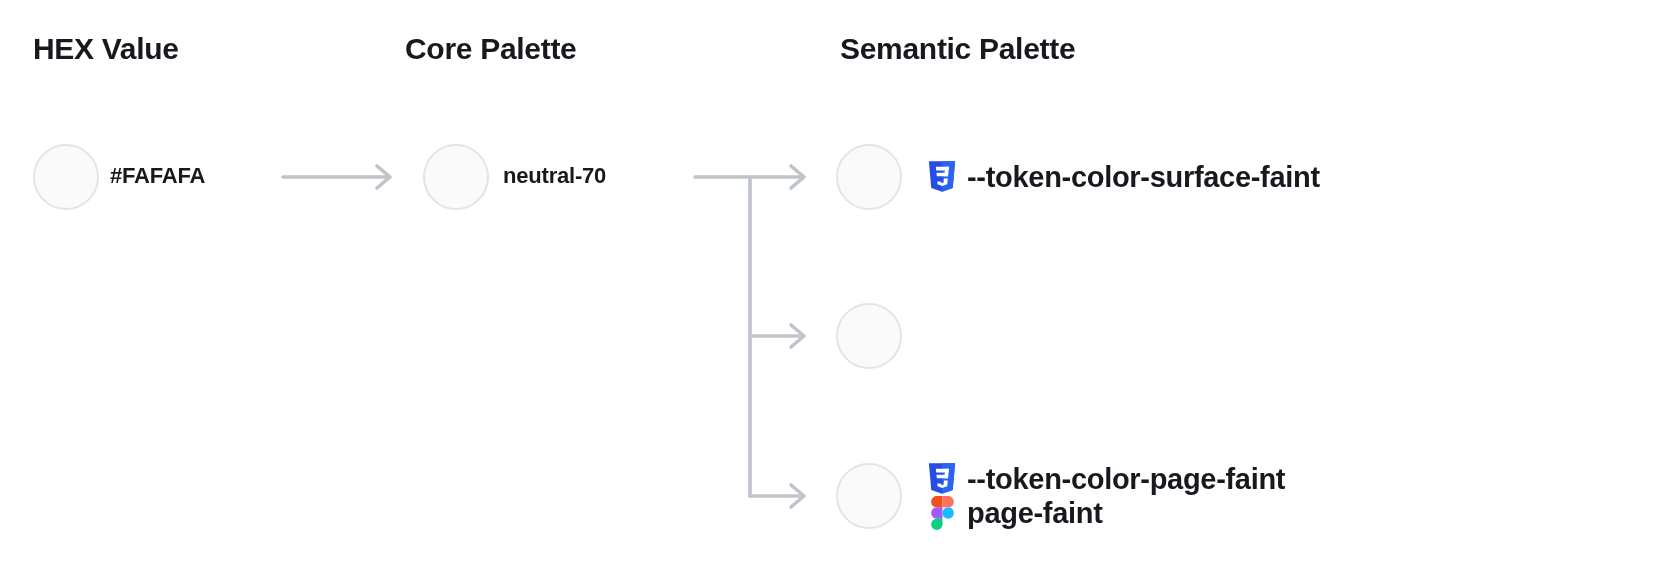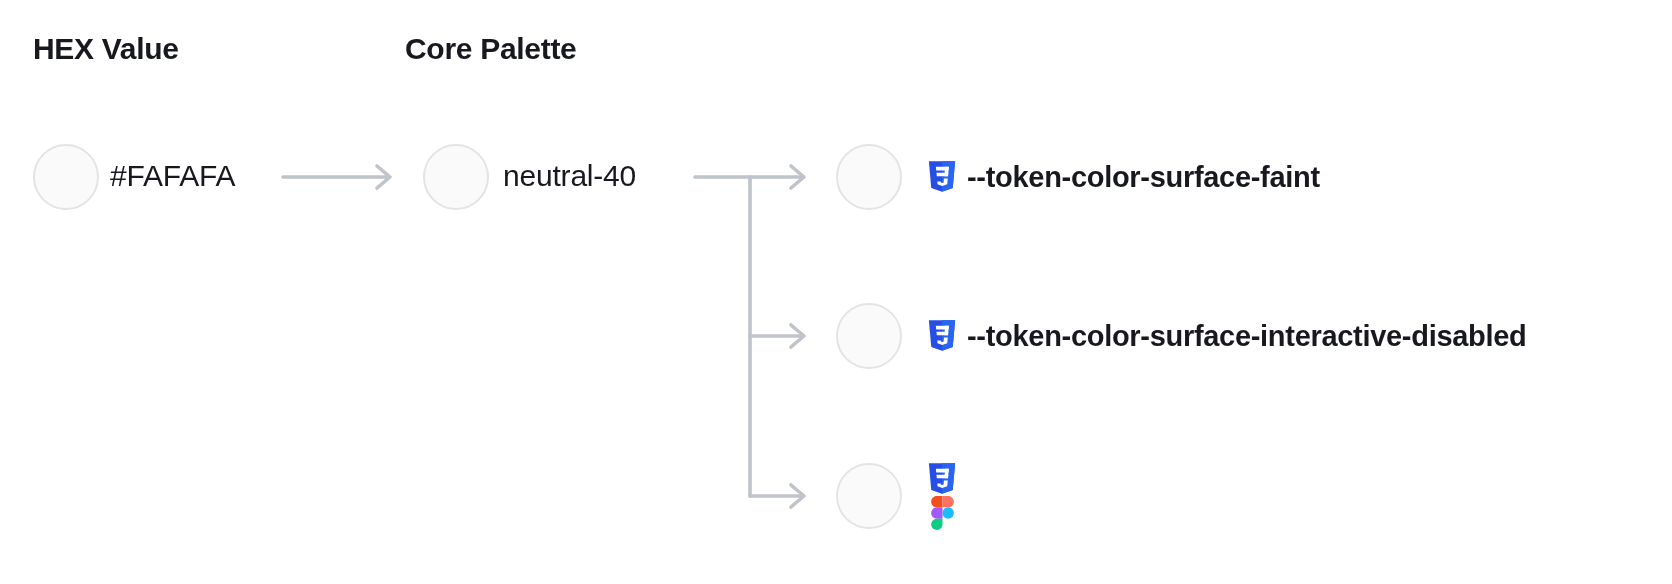--- a/index.html
+++ b/index.html
@@ -25,22 +25,22 @@
     width: 66px;
     height: 66px;
     border-radius: 50%;
     box-sizing: border-box;
     background: var(--swatch-fill, #FAFAFA);
     border: 2px solid var(--swatch-border, #E3E4E8);
   }
   .value-label {
     position: absolute;
     transform: translateY(-52%);
-    font-size: 30px;
-    font-weight: 400;
+    font-size: 22px;
+    font-weight: 700;
     letter-spacing: -0.2px;
     white-space: nowrap;
   }
   .conn { position: absolute; }
   .conn path, .conn line, .conn polyline {
     fill: none;
     stroke: var(--connector, #BFC3CA);
     stroke-width: 3.6;
     stroke-linecap: round;
     stroke-linejoin: round;
@@ -79,31 +79,32 @@
   .fg-blue   { fill: var(--figma-blue, #1ABCFE); }
   .fg-green  { fill: var(--figma-green, #0ACF83); }
 </style>
 </head>
 <body>
 
 <div class="canvas">
 
   <div class="heading" style="left:33px">HEX Value</div>
   <div class="heading" style="left:405px">Core Palette</div>
+  <div class="heading" style="left:840px">Semantic Palette</div>
 
   <div class="swatch" style="left:33px; top:144px"></div>
   <div class="value-label" style="left:110px; top:177px">#FAFAFA</div>
 
   <svg class="conn" style="left:280px; top:157px" width="120" height="40" viewBox="0 0 120 40">
     <line x1="3" y1="20" x2="107" y2="20"></line>
     <polyline points="97,9 110,20 97,31"></polyline>
   </svg>
 
   <div class="swatch" style="left:423px; top:144px"></div>
-  <div class="value-label" style="left:503px; top:177px">neutral-40</div>
+  <div class="value-label" style="left:503px; top:177px">neutral-70</div>
 
   <svg class="conn" style="left:693px; top:155px" width="125" height="370" viewBox="0 0 125 370">
     <path d="M2 22 H57 V341"></path>
     <line x1="57" y1="22" x2="108" y2="22"></line>
     <polyline points="98,11 111,22 98,33"></polyline>
     <line x1="57" y1="181" x2="108" y2="181"></line>
     <polyline points="98,170 111,181 98,192"></polyline>
     <line x1="57" y1="341" x2="108" y2="341"></line>
     <polyline points="98,330 111,341 98,352"></polyline>
   </svg>
@@ -124,58 +125,45 @@
             <polygon points="10.4,19.6 22.6,19.6 22,26.4 16.2,28.4 10.9,26.4 10.6,23.2 14.6,23.2 14.7,24.3 16.2,24.8 17.9,24.2 18.2,19.6"></polygon>
             <polygon points="19.6,6.4 23.8,6.4 22.9,17.2 18.7,17.2"></polygon>
           </g>
         </svg>
       </span>
       <span>--token-color-surface-faint</span>
     </div>
   </div>
 
   <div class="token-block" style="top:336px">
-    <div class="token-line">
-      <span class="icon-slot">
-        <svg width="28" height="32" viewBox="0 0 32 36" aria-hidden="true">
-          <path class="css-dark" d="M1 0h30l-2.73 30.6L16 34.8 3.73 30.6Z"></path>
-          <path class="css-light" d="M16 0h15l-2.73 30.6L16 34.8Z"></path>
-          <g class="css-glyph">
-            <polygon points="9,6.4 23.8,6.4 23.4,10.6 9.4,10.6"></polygon>
-            <polygon points="9.7,13 23.2,13 22.8,17.2 10.1,17.2"></polygon>
-            <polygon points="10.4,19.6 22.6,19.6 22,26.4 16.2,28.4 10.9,26.4 10.6,23.2 14.6,23.2 14.7,24.3 16.2,24.8 17.9,24.2 18.2,19.6"></polygon>
-            <polygon points="19.6,6.4 23.8,6.4 22.9,17.2 18.7,17.2"></polygon>
-          </g>
-        </svg>
-      </span>
-      <span>--token-color-surface-interactive-disabled</span>
-    </div>
   </div>
 
   <div class="token-block" style="top:496px">
     <div class="token-line">
       <span class="icon-slot">
         <svg width="28" height="32" viewBox="0 0 32 36" aria-hidden="true">
           <path class="css-dark" d="M1 0h30l-2.73 30.6L16 34.8 3.73 30.6Z"></path>
           <path class="css-light" d="M16 0h15l-2.73 30.6L16 34.8Z"></path>
           <g class="css-glyph">
             <polygon points="9,6.4 23.8,6.4 23.4,10.6 9.4,10.6"></polygon>
             <polygon points="9.7,13 23.2,13 22.8,17.2 10.1,17.2"></polygon>
             <polygon points="10.4,19.6 22.6,19.6 22,26.4 16.2,28.4 10.9,26.4 10.6,23.2 14.6,23.2 14.7,24.3 16.2,24.8 17.9,24.2 18.2,19.6"></polygon>
             <polygon points="19.6,6.4 23.8,6.4 22.9,17.2 18.7,17.2"></polygon>
           </g>
         </svg>
       </span>
+      <span>--token-color-page-faint</span>
     </div>
     <div class="token-line">
       <span class="icon-slot">
         <svg width="23" height="34" viewBox="0 0 38 57" aria-hidden="true">
           <path class="fg-orange" d="M19 0H9.5C4.25 0 0 4.25 0 9.5S4.25 19 9.5 19H19V0z"></path>
           <path class="fg-salmon" d="M19 0h9.5C33.75 0 38 4.25 38 9.5S33.75 19 28.5 19H19V0z"></path>
           <path class="fg-purple" d="M19 19H9.5C4.25 19 0 23.25 0 28.5S4.25 38 9.5 38H19V19z"></path>
           <path class="fg-blue" d="M38 28.5c0 5.25-4.25 9.5-9.5 9.5S19 33.75 19 28.5s4.25-9.5 9.5-9.5 9.5 4.25 9.5 9.5z"></path>
           <path class="fg-green" d="M0 47.5C0 42.25 4.25 38 9.5 38H19v9.5c0 5.25-4.25 9.5-9.5 9.5S0 52.75 0 47.5z"></path>
         </svg>
       </span>
+      <span>page-faint</span>
     </div>
   </div>
 
 </div>
 
 </body></html>

